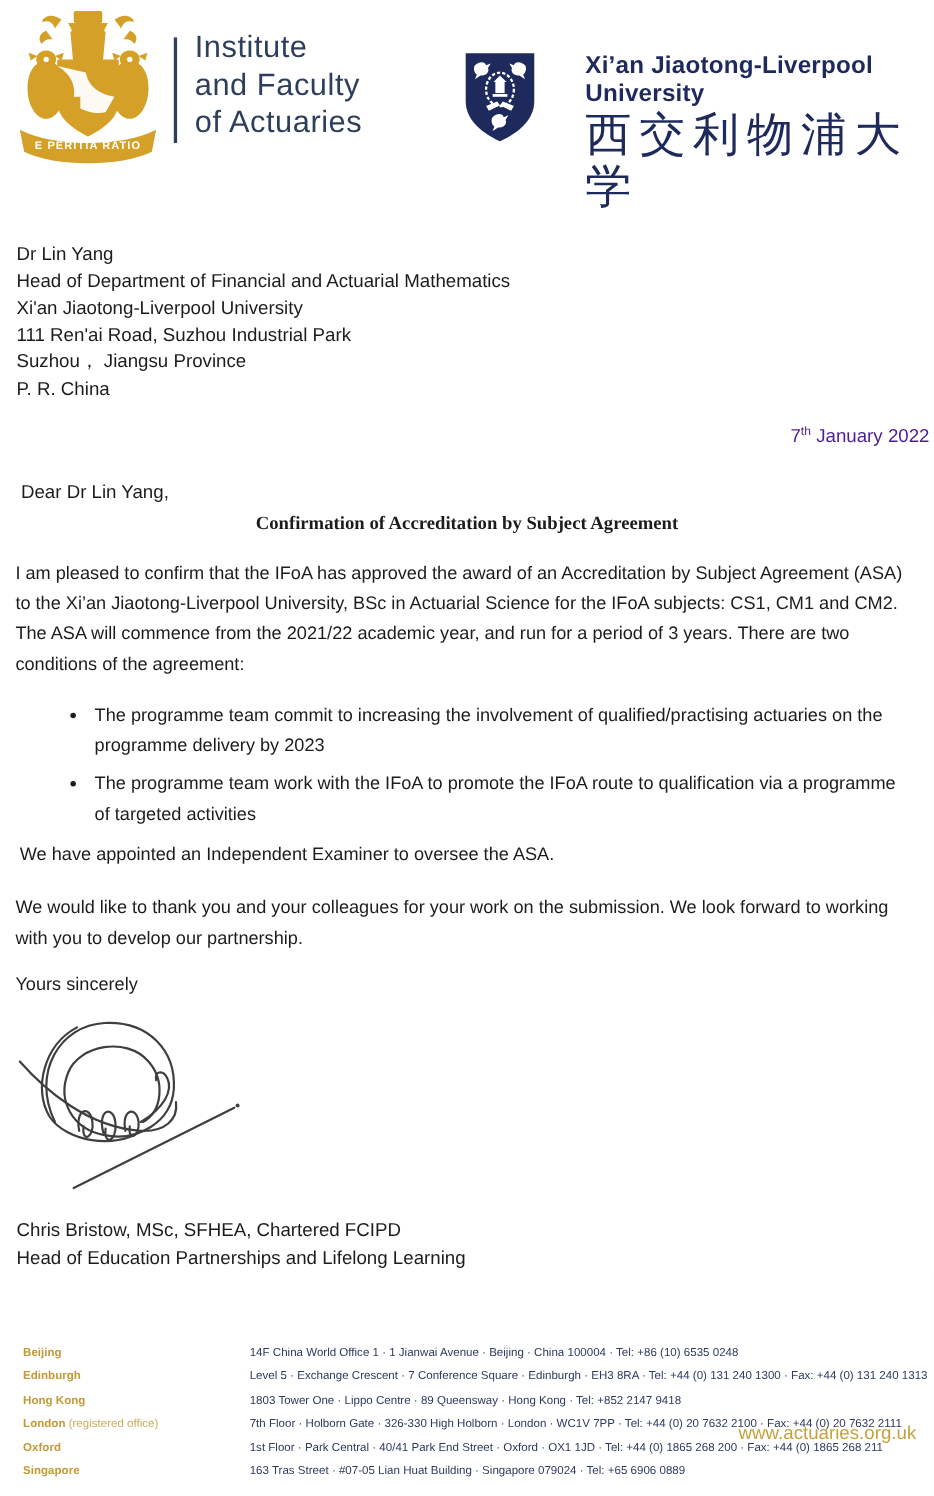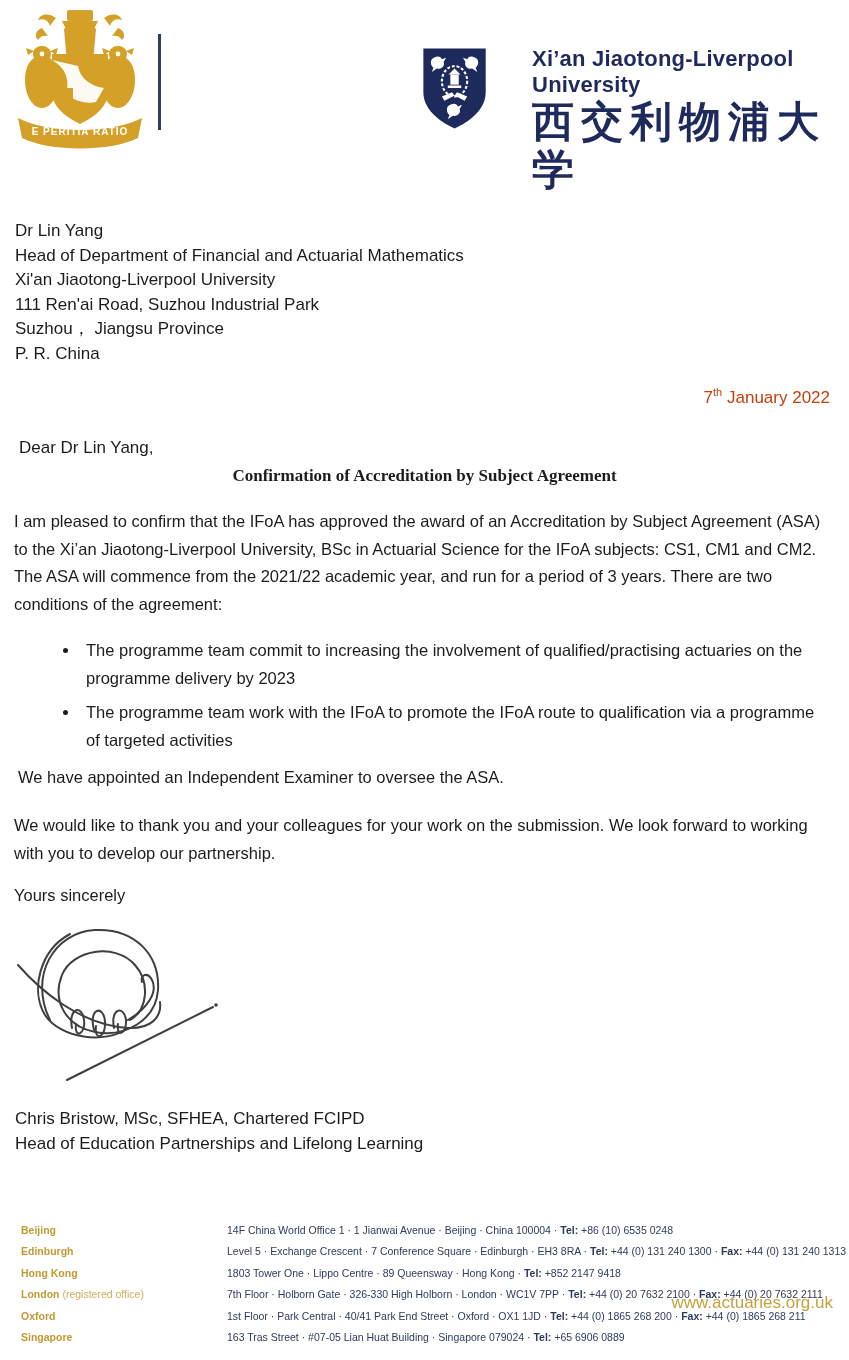--- a/index.html
+++ b/index.html
@@ -9,46 +9,46 @@
     font-family:"Liberation Sans", sans-serif; color:#1c1c1c;
   }
   
   .header { position:absolute; top:6px; left:0; width:849px; height:155px; }
   .ifoa-logo { position:absolute; left:12px; top:0; display:flex; align-items:flex-start; }
   .ifoa-divider { width:3px; height:96px; background:#2e3f5c; margin:28px 0 0 10px; }
   .ifoa-text { margin:20px 0 0 16px; font-size:28px; line-height:34px; color:#2e3f5c; letter-spacing:0.5px; }
   .xjtlu-logo { position:absolute; left:420px; top:32px; display:flex; align-items:flex-start;gap:30px; }
   .xjtlu-text { margin-left:13px; margin-top:8px; }
   .xjtlu-en { font-size:22px; font-weight:bold; color:#1f2a5c; letter-spacing:0.2px; }
-  .xjtlu-zh { font-size:42px; font-weight:bold; color:#1f2a5c; line-height:1.15; letter-spacing:7px;
+  .xjtlu-zh { font-size:42px; font-weight:normal; color:#1f2a5c; line-height:1.15; letter-spacing:7px;
               font-family:"DejaVu Sans", sans-serif; }
   
   .abs { position:absolute; }
   .recipient { top:219px; left:15px; font-size:17px; line-height:24.5px; }
-  .date-line { top:386px; right:19px; font-size:17px; color:#c2410c; }
+  .date-line { top:386px; right:4px; font-size:17px; color:#4c1d95; }
   .date-line sup { font-size:11px; }
   .salutation { top:438px; left:19px; font-size:17px; }
   .subject { top:466px; left:0; width:849px; text-align:center; font-size:17px; font-weight:bold;font-family:Liberation Serif, serif; }
   .para { font-size:16.5px; line-height:27.5px; }
   .para1 { top:508px; left:14px; width:822px; }
   .bullets { top:637px; left:14px; width:810px; }
   .bullets ul { margin:0; padding-left:66px; }
   .bullets li { font-size:16.5px; line-height:27.5px; margin-bottom:7px; padding-left:6px; }
   .para2 { top:764px; left:18px; width:820px; }
   .para3 { top:812px; left:14px; width:822px; }
   .closing { top:886px; left:14px; font-size:16.5px; }
   .signature { top:920px; left:10px; }
   .signer { top:1106px; left:15px; font-size:17px; line-height:25px; }
   
   .footer { top:1220px; left:21px; width:815px; font-size:10.5px; }
   .f-row { display:flex; line-height:21.4px; white-space:nowrap;gap:22px; }
   .f-city { width:184px; flex:0 0 184px; color:#c19a35; font-weight:bold; }
   .f-note { font-weight:normal; color:#c9ad5c; }
   .f-addr { color:#2e3a5e; }
-  .f-addr b { font-weight:bold; }
+  .f-addr b { font-weight:normal; }
   .website { top:1293px; right:16px; font-size:17px; color:#c5a23e; text-decoration:none;text-align:center; }
 </style>
 </head>
 <body>
 
 <div class="page">
 
   <div class="header">
 
     <div class="ifoa-logo">
@@ -76,20 +76,25 @@
         </g>
 
         <path d="M40,54 c14,8 18,20 14,34 c10,8 22,10 30,8 l8,-14 c-14,-2 -24,-10 -26,-22 z" fill="#ffffff" opacity="0.95"></path>
         <rect x="78" y="58" width="12" height="16" fill="#D4A027"></rect>
         <rect x="50" y="82" width="11" height="15" fill="#D4A027"></rect>
         <circle cx="30" cy="48" r="2.4" fill="#fff"></circle>
           <circle cx="106" cy="48" r="2.4" fill="#fff"></circle>
         <text x="68" y="129" text-anchor="middle" font-size="10" font-weight="bold" fill="#ffffff" letter-spacing="1">E PERITIA RATIO</text>
       </svg>
       <div class="ifoa-divider"></div>
+      <div class="ifoa-text">
+        <div>Institute</div>
+        <div>and Faculty</div>
+        <div>of Actuaries</div>
+      </div>
     </div>
 
     <div class="xjtlu-logo">
       <svg width="82" height="100" viewBox="0 0 82 100">
         <path d="M4,3 h74 v52 c0,24 -26,38 -37,43 c-11,-5 -37,-19 -37,-43 z" fill="#1F2A5C"></path>
 
         <ellipse cx="41" cy="42" rx="15" ry="18" fill="none" stroke="#ffffff" stroke-width="2.5" stroke-dasharray="3.5 2.2"></ellipse>
         <rect x="36" y="34" width="10" height="12" fill="#ffffff"></rect>
         <path d="M34,34 l7,-7 7,7 z" fill="#ffffff"></path>
         <rect x="33" y="47" width="16" height="3" fill="#ffffff"></rect>

